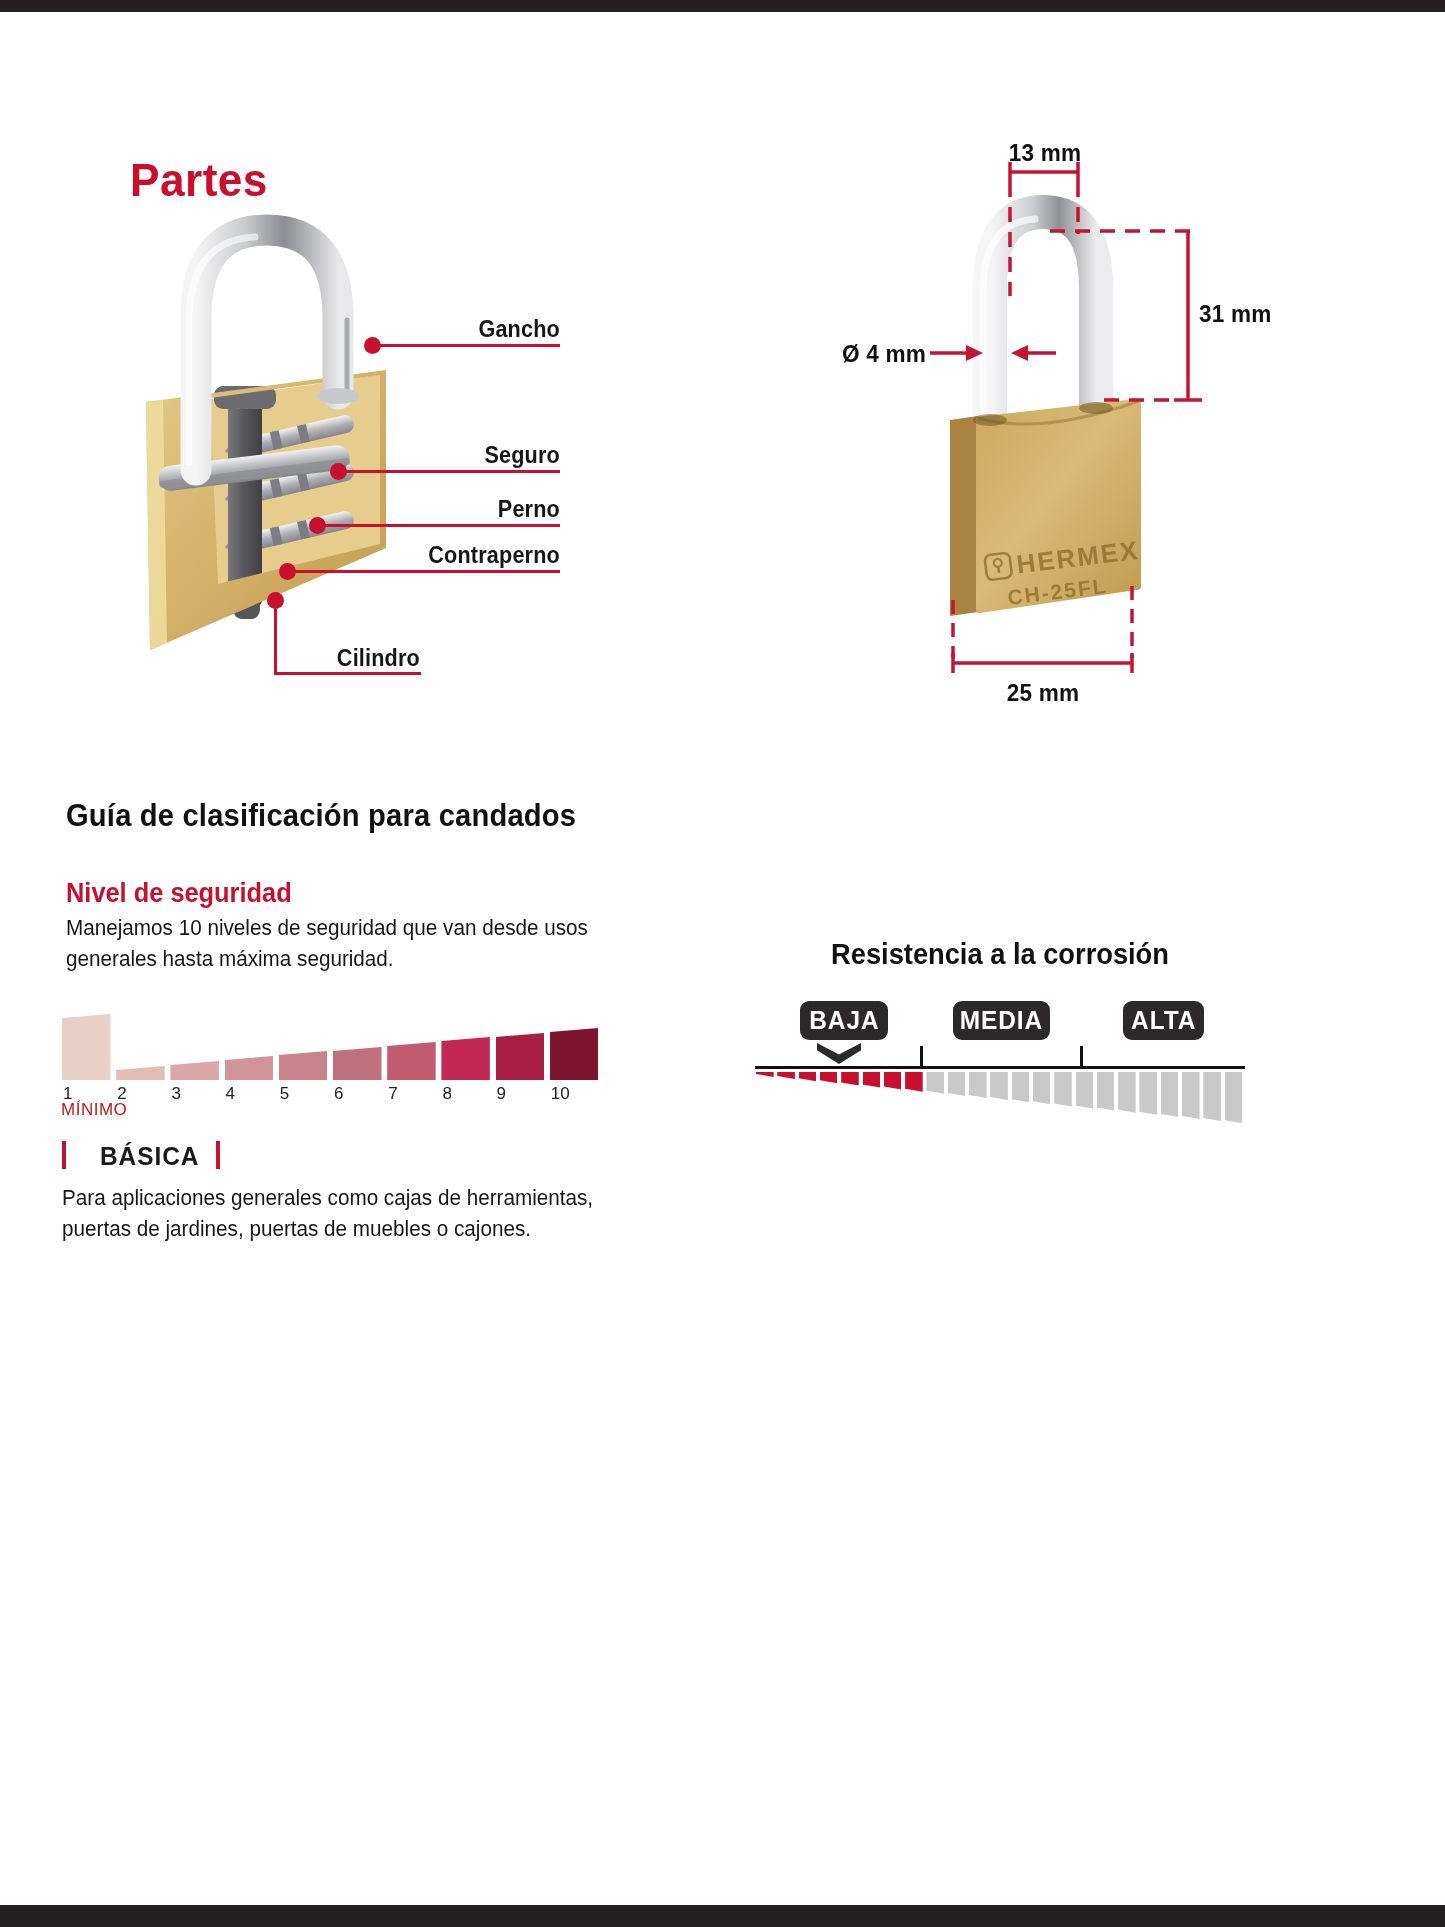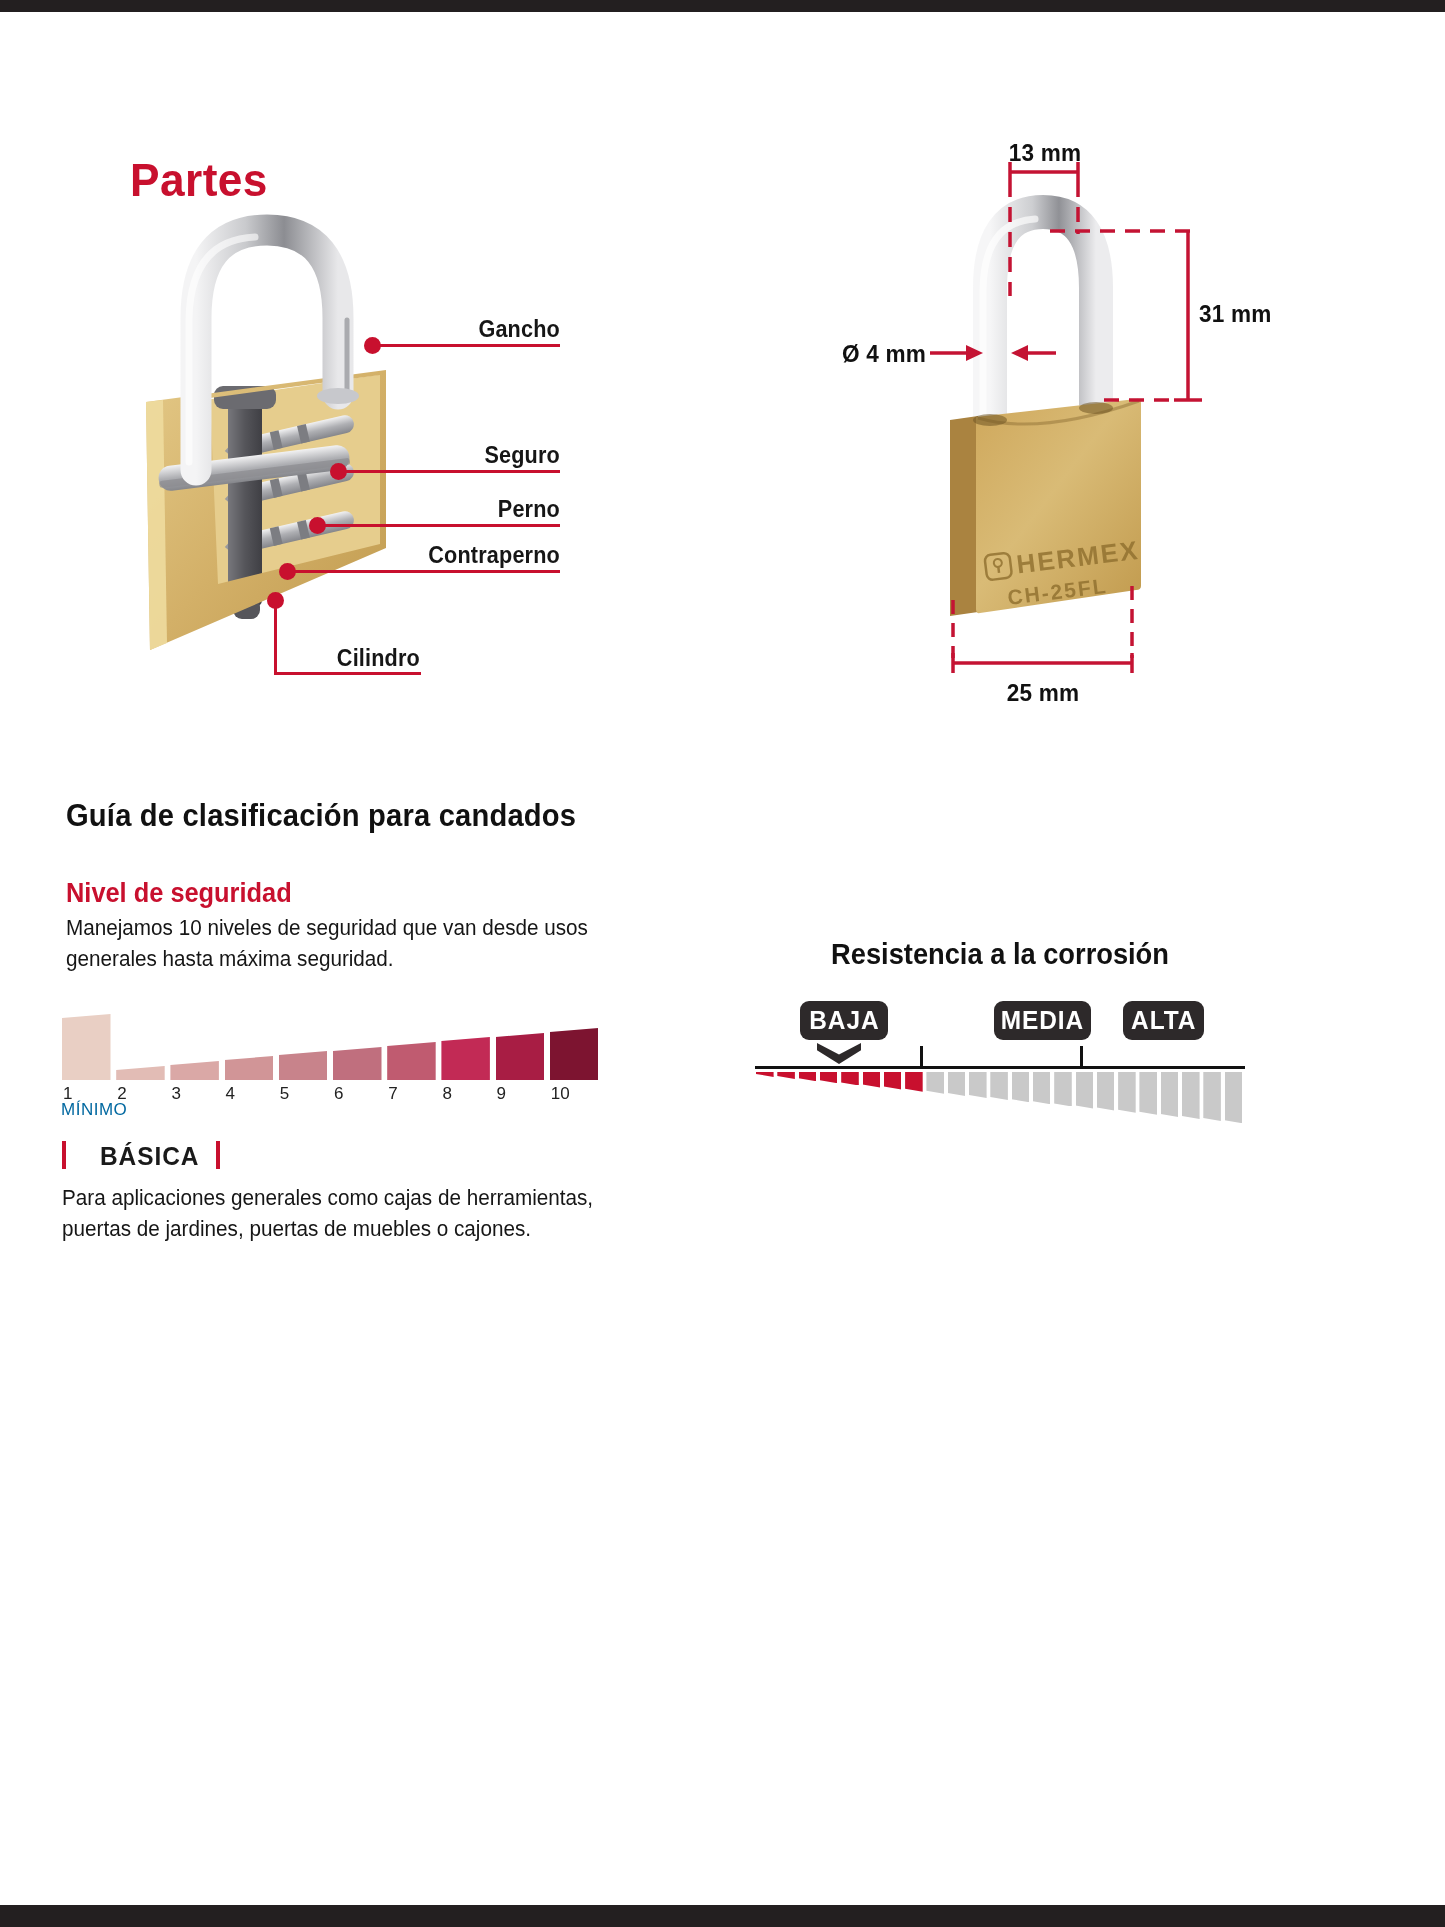--- a/index.html
+++ b/index.html
@@ -16,21 +16,21 @@
   .hdr-text{color:#ffffff;font-weight:bold;font-size:25px;padding-left:15px;letter-spacing:0.2px;}
   .partes-title{color:#c8102e;font-weight:bold;font-size:47px;letter-spacing:0.5px;}
   .part-label{font-weight:bold;font-size:23px;color:#161616;text-align:right;letter-spacing:0.2px;}
   .leader{background:#c8102e;}
   .dot{width:17px;height:17px;border-radius:50%;background:#c8102e;}
   .dim-label{font-weight:bold;font-size:24px;color:#111111;letter-spacing:0.2px;}
   .h1{font-weight:bold;font-size:31px;color:#111111;letter-spacing:0.2px;}
   .h2red{font-weight:bold;font-size:27px;color:#c8102e;}
   .para{font-size:22px;color:#161616;line-height:31px;}
   .num{font-size:17px;color:#222222;font-weight:normal;}
-  .minimo{font-size:17px;color:#0369a1;letter-spacing:0.5px;}
+  .minimo{font-size:17px;color:#b91c1c;letter-spacing:0.5px;}
   .basica-tick{width:4px;height:28px;background:#c8102e;}
   .basica{font-weight:bold;font-size:26px;color:#1a1a1a;letter-spacing:1px;}
   .corr-title{font-weight:bold;font-size:29px;color:#111111;text-align:center;}
   .badge{background:#2d292a;border-radius:9px;color:#ffffff;font-weight:bold;
          display:flex;align-items:center;justify-content:center;font-size:26px;letter-spacing:1px;}
   .chev{background:#2d292a;clip-path:polygon(0% 0%,50% 55%,100% 0%,100% 35%,50% 100%,0% 35%);}
   .axis{background:#111111;}
   .seg{position:absolute;clip-path:polygon(0 0,100% 0,100% 100%,0 calc(100% - 3px));}
   .nbar{position:absolute;}
 </style>
@@ -234,21 +234,21 @@
   <div class="abs basica-tick" style="left:216px;top:1141px;"></div>
   <div class="abs para condensed" style="left:62px;top:1182px;">
     <div>Para aplicaciones generales como cajas de herramientas,</div>
     <div>puertas de jardines, puertas de muebles o cajones.</div>
   </div>
 
   <div class="abs corr-title condensed-c" style="left:760px;top:938px;width:480px;">Resistencia a la corrosión</div>
   <div class="abs badge" style="left:800px;top:1001px;width:88px;height:39px;">
     <span class="condensed-c" style="transform-origin:center center;">BAJA</span>
   </div>
-  <div class="abs badge" style="left:994px;top:1001px;width:97px;height:39px;">
+  <div class="abs badge" style="left:953px;top:1001px;width:97px;height:39px;">
     <span class="condensed-c" style="transform-origin:center center;">MEDIA</span>
   </div>
   <div class="abs badge" style="left:1123px;top:1001px;width:81px;height:39px;">
     <span class="condensed-c" style="transform-origin:center center;">ALTA</span>
   </div>
   <div class="abs chev" style="left:817px;top:1043px;width:44px;height:21px;"></div>
   <div class="abs axis" style="left:755px;top:1066px;width:490px;height:3px;"></div>
   <div class="abs axis" style="left:920px;top:1046px;width:3px;height:21px;"></div>
   <div class="abs axis" style="left:1080px;top:1046px;width:3px;height:21px;"></div>
   <div class="abs" id="corr-meter" style="left:0;top:0;width:1445px;height:1927px;pointer-events:none;">

